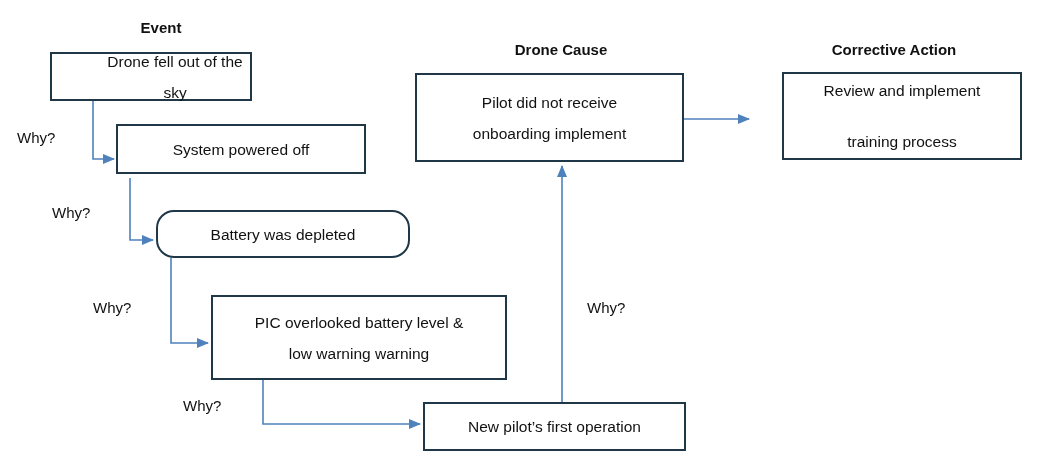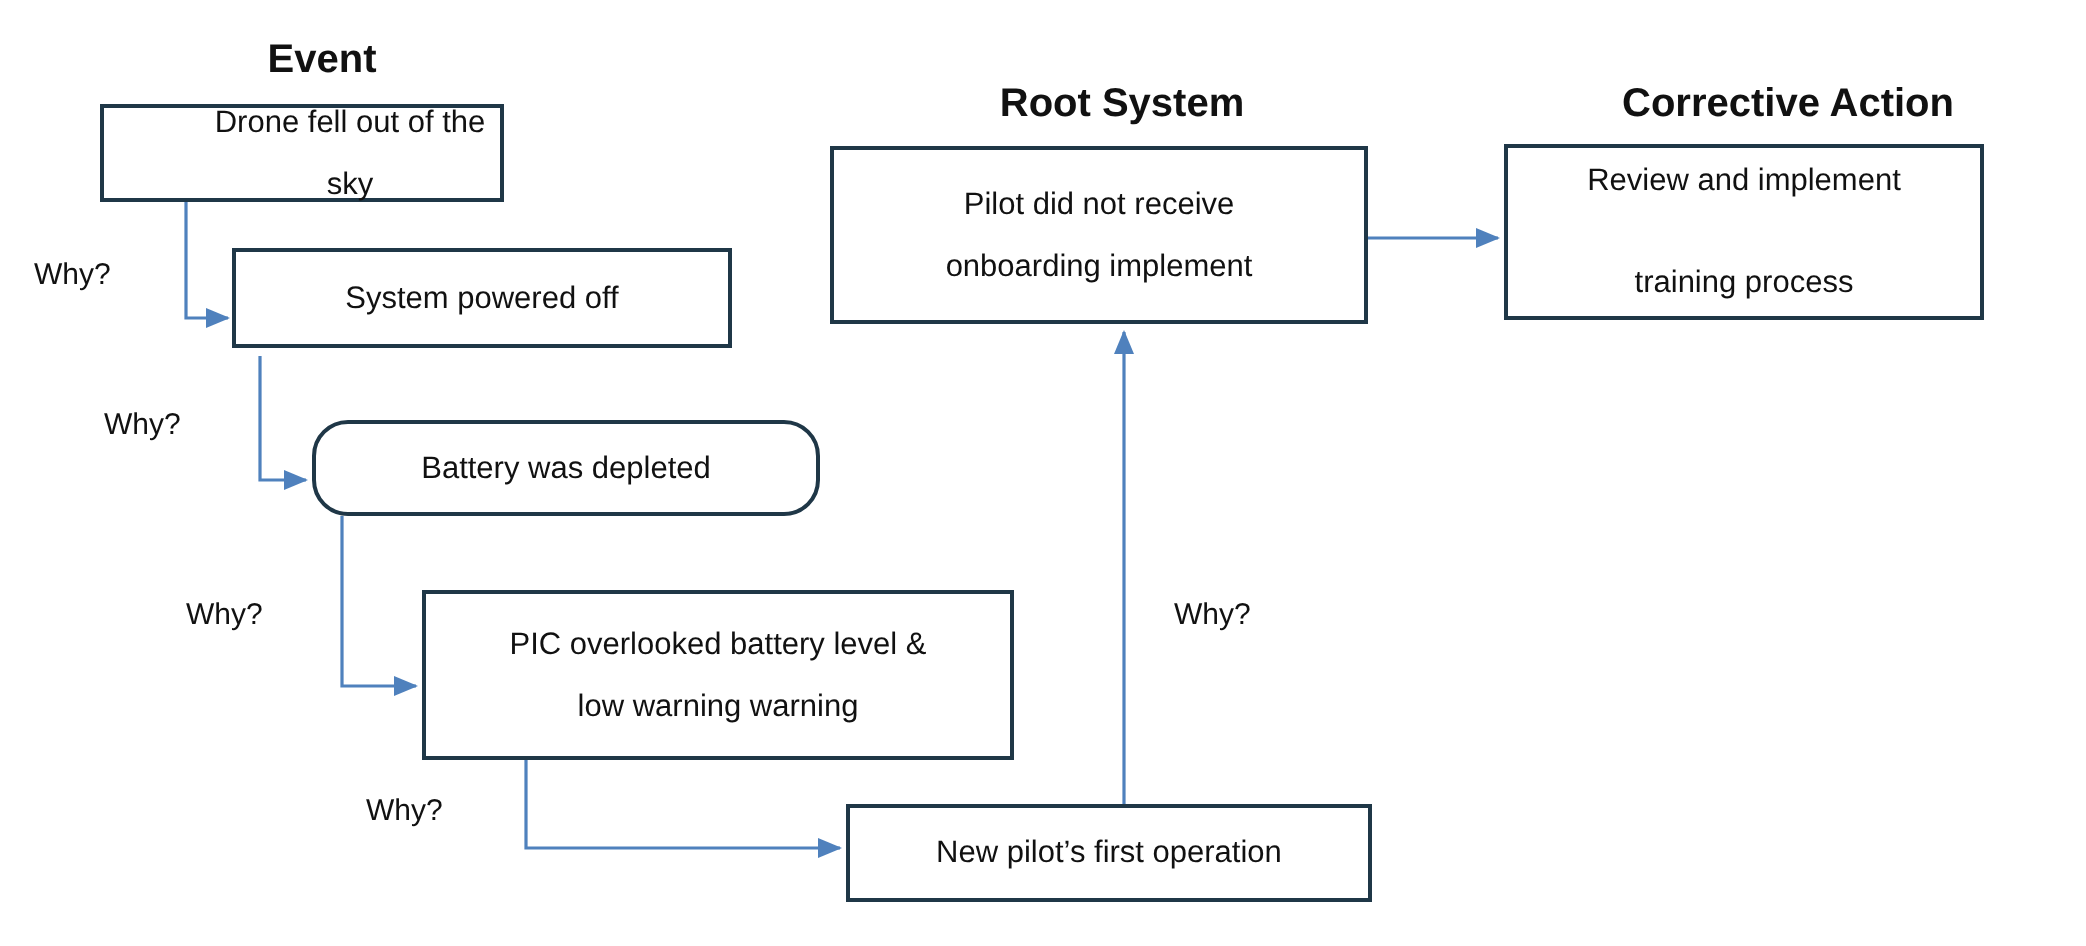--- a/index.html
+++ b/index.html
@@ -11,21 +11,21 @@
   *{margin:0;padding:0;box-sizing:border-box;}
   html,body{background:#e8e8e8;font-family:"Liberation Sans", sans-serif;}
   .canvas{
     position:relative;
     width:1043px;height:473px;
     background:var(--bg-color);
     overflow:hidden;
   }
   .col-header{
     position:absolute;
-    font-size:20px;font-weight:bold;color:var(--text-color);
+    font-size:15px;font-weight:bold;color:var(--text-color);
     text-align:center;white-space:nowrap;
     transform:translateX(-50%);
   }
   .hdr-event{left:161px;top:19px;}
   .hdr-root{left:561px;top:41px;}
   .hdr-corrective{left:894px;top:41px;}
   .node{
     position:absolute;
     border:2.5px solid var(--border-color);
     background:#ffffff;
@@ -35,21 +35,21 @@
     align-items:center;justify-content:center;
     text-align:center;
     line-height:31px;
   }
   .box-event{left:50px;top:52px;width:202px;height:49px;padding-left:48px;}
   .box-why1{left:116px;top:124px;width:250px;height:50px;}
   .box-why2{left:156px;top:210px;width:254px;height:48px;border-radius:18px;}
   .box-why3{left:211px;top:295px;width:296px;height:85px;}
   .box-why4{left:423px;top:402px;width:263px;height:49px;}
   .box-root{left:415px;top:73px;width:269px;height:89px;}
-  .box-corrective{left:752px;top:72px;width:240px;height:88px;gap:20px;}
+  .box-corrective{left:782px;top:72px;width:240px;height:88px;gap:20px;}
   .why-label{
     position:absolute;
     font-size:15px;font-weight:normal;color:var(--text-color);
     white-space:nowrap;
   }
   .why-1{left:17px;top:129px;}
   .why-2{left:52px;top:204px;}
   .why-3{left:93px;top:299px;}
   .why-4{left:183px;top:397px;}
   .why-5{left:587px;top:299px;}
@@ -60,21 +60,21 @@
     stroke-width:1.6;
   }
   .arrows .arrowhead{fill:var(--arrow-color);}
 </style>
 </head>
 <body>
 
 <div class="canvas">
 
   <div class="col-header hdr-event">Event</div>
-  <div class="col-header hdr-root">Root System</div>
+  <div class="col-header hdr-root">Drone Cause</div>
   <div class="col-header hdr-corrective">Corrective Action</div>
 
   <svg class="arrows" width="1043" height="473" viewBox="0 0 1043 473" xmlns="http://www.w3.org/2000/svg">
     <defs>
       <marker id="ah" markerUnits="userSpaceOnUse" markerWidth="13" markerHeight="11" refX="11" refY="5" orient="auto">
         <path class="arrowhead" d="M0,0 L12,5 L0,10 Z"></path>
       </marker>
     </defs>
     <polyline points="93,101 93,159 114,159" marker-end="url(#ah)"></polyline>
     <polyline points="130,178 130,240 153,240" marker-end="url(#ah)"></polyline>

